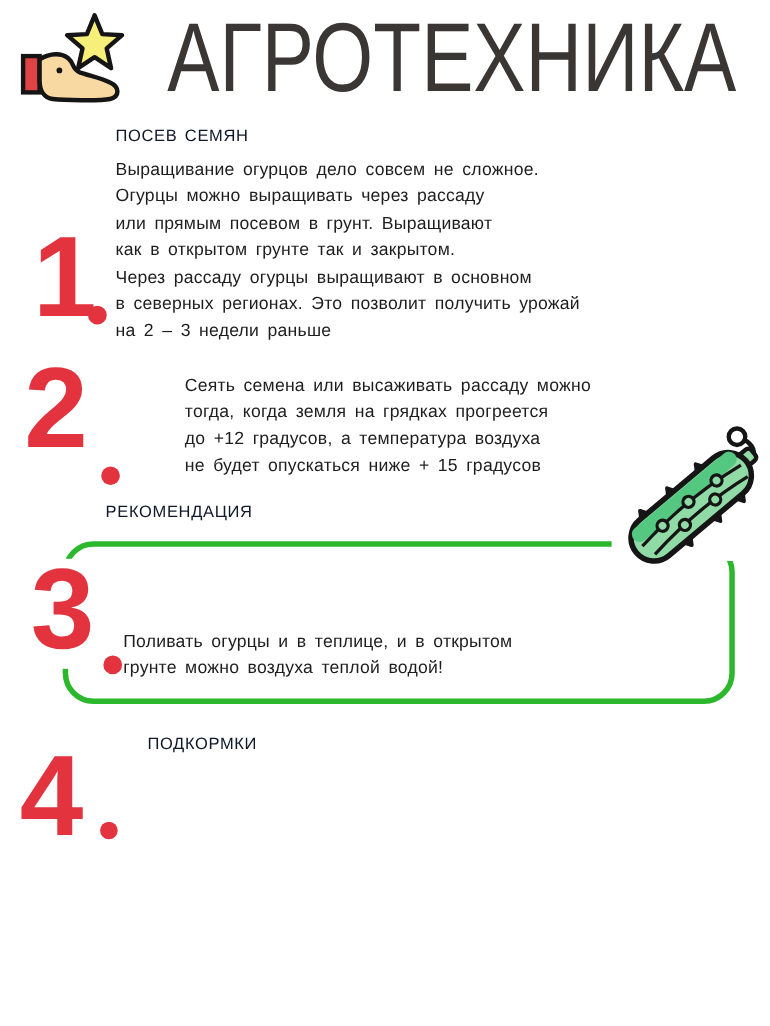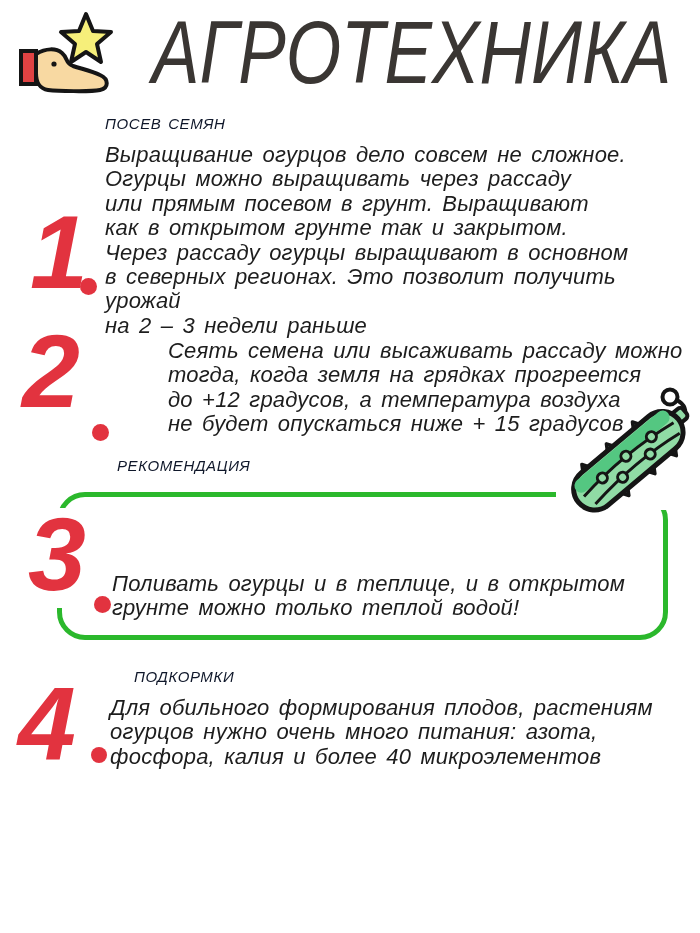--- a/index.html
+++ b/index.html
@@ -1,30 +1,30 @@
 <!DOCTYPE html>
 <html><head>
 <meta charset="utf-8">
 <style>
   html,body{margin:0;padding:0;background:#ffffff;}
   .page{
     position:relative;width:700px;height:933px;background:#ffffff;
-    font-family:"Liberation Sans", sans-serif;overflow:hidden;font-style:italic;
+    font-family:"Liberation Sans", sans-serif;overflow:hidden;
   }
   .title{
     position:absolute;left:152px;top:8px;font-size:89px;line-height:1;
     color:#3a3633;white-space:nowrap;letter-spacing:0px;
     transform:scaleX(0.80);transform-origin:left top;font-weight:400;
   }
   .heading{
     position:absolute;font-size:15px;color:#0f172a;
     letter-spacing:0.6px;word-spacing:2px;line-height:1.1;white-space:nowrap;
   }
   .body-text{
-    position:absolute;font-size:22px;line-height:24.4px;color:#1d1d1d;
+    position:absolute;font-size:16px;line-height:24.4px;color:#1d1d1d;
     white-space:pre-line;letter-spacing:0.2px;word-spacing:3px;
   }
   .num{
     position:absolute;font-size:104px;font-weight:bold;line-height:1;
     color:#e2333f;z-index:4;
   }
   .dot{position:absolute;background:#e2333f;border-radius:50%;z-index:4;}
   .rec-box{
     position:absolute;left:57px;top:492px;width:601px;height:138px;
     border:5px solid #2bb82c;border-radius:28px;z-index:1;background:transparent;
@@ -71,29 +71,29 @@
   <div class="num" style="left:30px;top:200px;">1</div>
   <div class="dot" style="left:80px;top:278px;width:17px;height:17px;"></div>
 
   <div class="body-text" style="left:122px;top:339px;width:570px;margin-left:46px;">Сеять семена или высаживать рассаду можно
 тогда, когда земля на грядках прогреется
 до +12 градусов, а температура воздуха
 не будет опускаться ниже + 15 градусов</div>
   <div class="num" style="left:22px;top:319px;">2</div>
   <div class="dot" style="left:92px;top:424px;width:17px;height:17px;"></div>
 
-  <div class="heading" style="left:117px;top:458px;">РЕКОМЕНДАЦИЯ</div>
+  <div class="heading" style="left:96px;top:458px;">РЕКОМЕНДАЦИЯ</div>
 
   <div class="rec-box"></div>
   <div class="mask mask-corner-top"></div>
   <div class="mask mask-corner-right"></div>
   <div class="mask mask-num3"></div>
 
   <div class="body-text" style="left:112px;top:572px;width:540px;z-index:3;">Поливать огурцы и в теплице, и в открытом
-грунте можно только теплой водой!</div>
+грунте можно воздуха теплой водой!</div>
   <div class="num" style="left:28px;top:502px;">3</div>
   <div class="dot" style="left:94px;top:596px;width:17px;height:17px;"></div>
 
   <svg class="icon-abs" style="left:556px;top:382px;" width="148" height="142" viewBox="0 0 148 142">
 
     <circle cx="114" cy="15" r="7.5" fill="none" stroke="#151515" stroke-width="4"></circle>
     <path d="M121,18 C128,22 131,28 128,36" fill="none" stroke="#151515" stroke-width="4" stroke-linecap="round"></path>
     <g transform="rotate(-40 74 76)">
 
       <path d="M28,58 l5,-8 l5,8 Z M60,58 l5,-8 l5,8 Z M94,58 l5,-8 l5,8 Z" fill="#90dba5" stroke="#151515" stroke-width="3.5" stroke-linejoin="round"></path>
@@ -110,19 +110,16 @@
       <circle cx="40" cy="73.5" r="5" fill="#90dba5" stroke="#151515" stroke-width="3"></circle>
       <circle cx="72" cy="72" r="5" fill="#90dba5" stroke="#151515" stroke-width="3"></circle>
       <circle cx="104" cy="73.5" r="5" fill="#90dba5" stroke="#151515" stroke-width="3"></circle>
       <path d="M18,89 C55,84 95,84 128,89" fill="none" stroke="#151515" stroke-width="3"></path>
       <circle cx="56" cy="86" r="5" fill="#90dba5" stroke="#151515" stroke-width="3"></circle>
       <circle cx="92" cy="86" r="5" fill="#90dba5" stroke="#151515" stroke-width="3"></circle>
     </g>
   </svg>
 
   <div class="heading" style="left:110px;top:669px;margin-left:24px;">ПОДКОРМКИ</div>
-  <div class="body-text" style="left:110px;top:696px;width:575px;">Для обильного формирования плодов, растениям
-огурцов нужно очень много питания: азота,
-фосфора, калия и более 40 микроэлементов</div>
   <div class="num" style="left:18px;top:672px;">4</div>
   <div class="dot" style="left:91px;top:747px;width:16px;height:16px;"></div>
 
 </div>
 
 </body></html>

